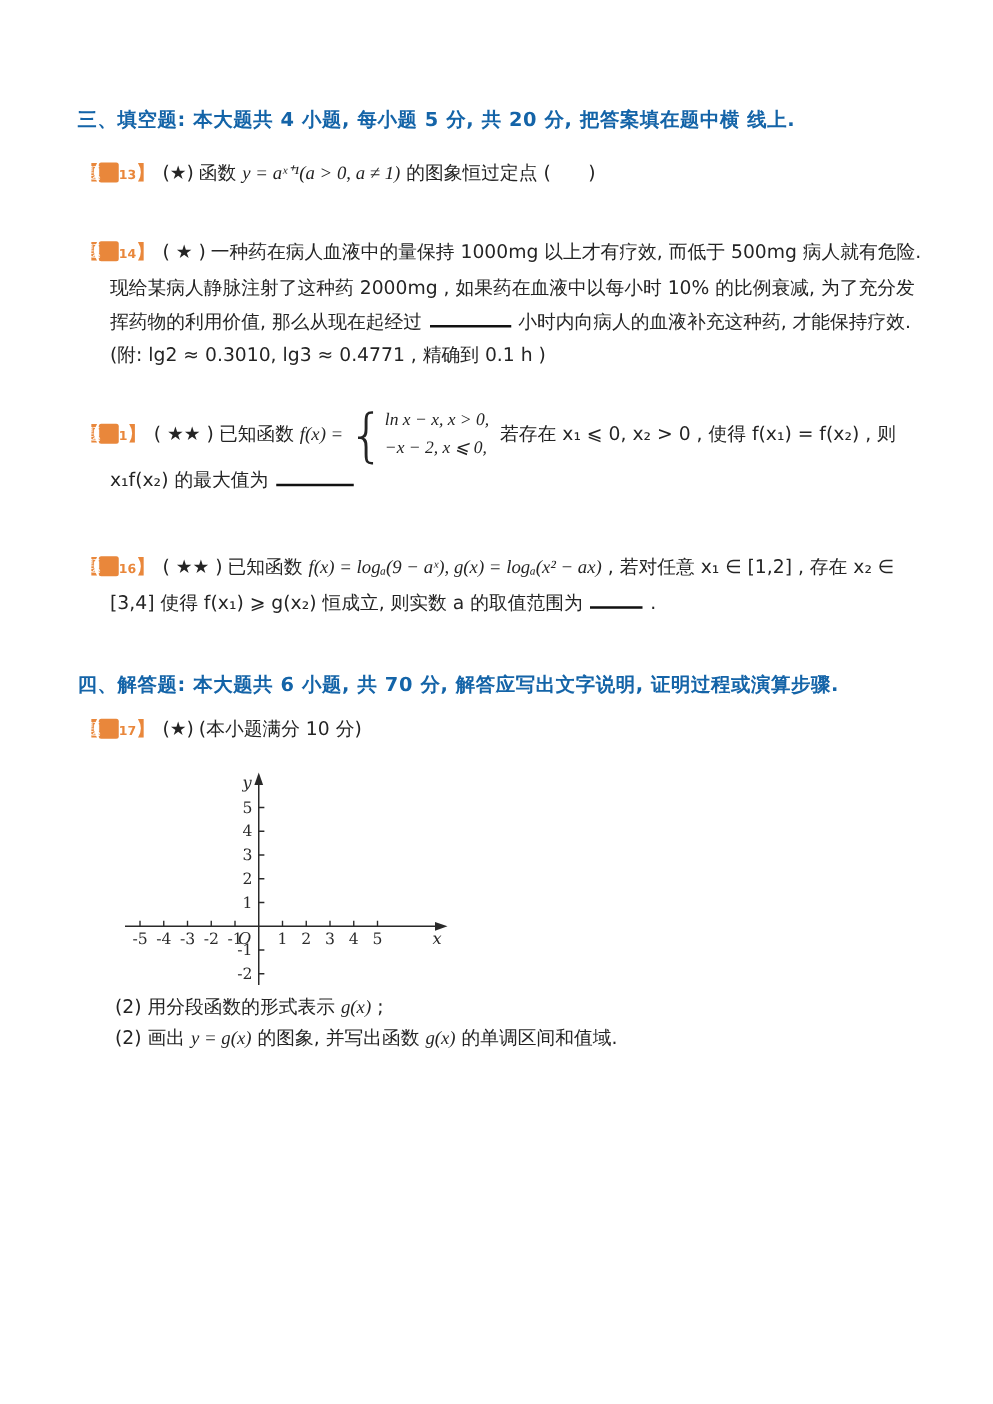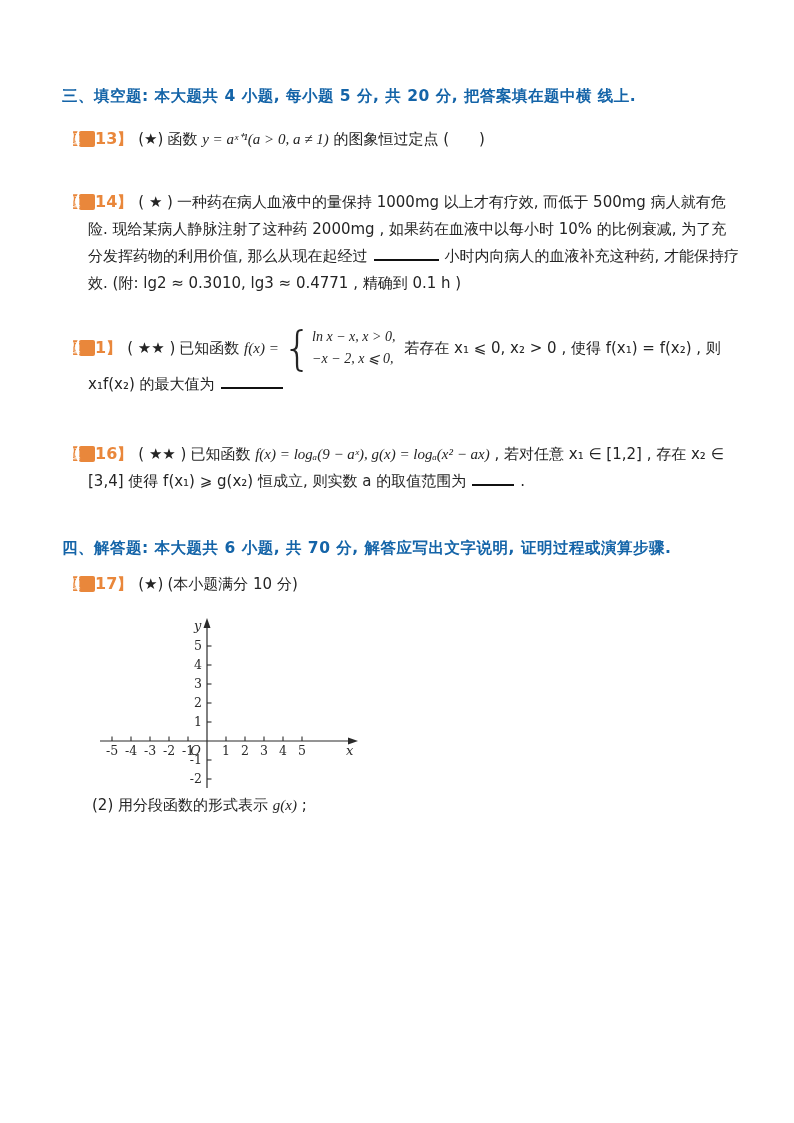--- a/index.html
+++ b/index.html
@@ -21,21 +21,21 @@
     padding-left:24px; text-indent:-24px;
   }
   .qline { position:absolute; left:88px; width:650px; font-size:15px; line-height:27px; color:#242424; }
   .qlabel { white-space:nowrap; margin-right:4px; }
   .lb { color:#e9873b; font-weight:bold; font-size:15px; }
   .badge {
     display:inline-block; background:#e9873b; color:#ffffff;
     font-size:12px; line-height:16px; width:16px; height:16px;
     text-align:center; vertical-align:1px; border-radius:2px;
   }
-  .lnum { color:#e9873b; font-weight:bold; font-size:16px; }
+  .lnum { color:#e9873b; font-weight:bold; font-size:10px; }
   .star { margin:0 4px 0 2px; color:#242424; }
   .math { font-family:Liberation Serif, serif; font-style:italic; }
   .blank {
     display:inline-block; width:62px; height:14px;
     border-bottom:2px solid #111; margin:0 6px; text-indent:0;
   }
   .blank.w65 { width:65px; }
   .blank.w42 { width:42px; }
   .cases { display:inline-flex; align-items:center; vertical-align:middle; margin:0 4px; text-indent:0; }
   .brace { font-family:"DejaVu Sans", sans-serif; font-size:46px; font-weight:200; line-height:46px; color:#242424; }
@@ -140,20 +140,21 @@
     <text x="108" y="110" text-anchor="end">1</text>
     <text x="108" y="148" text-anchor="end">-1</text>
     <text x="108" y="167" text-anchor="end">-2</text>
 
     <text x="107" y="139" text-anchor="end" class="axlab">O</text>
     <text x="252" y="139" class="axlab">x</text>
     <text x="100" y="14" class="axlab">y</text>
   </svg>
 
   <div class="qline" style="top:792px; left:92px"><span>(2) 用分段函数的形式表示 </span><span class="math">g(x)</span><span> ;</span></div>
+  <div class="qline" style="top:817px; left:92px"><span>(2) 画出 </span><span class="math">y = g(x)</span><span> 的图象, 并写出函数 </span><span class="math">g(x)</span><span> 的单调区间和值域.</span></div>
 
   <div class="vdots"></div>
   <div class="hdots"></div>
   <div class="dot" style="left:752px; top:1035px"></div>
   <div class="dot" style="left:756px; top:1045px"></div>
   <div class="dot" style="left:757px; top:1055px"></div>
   <div class="dot" style="left:754px; top:1064px"></div>
   <div class="dot" style="left:748px; top:1071px"></div>
   <div class="dot" style="left:740px; top:1076px"></div>
   <div class="dot" style="left:730px; top:1078px"></div>

